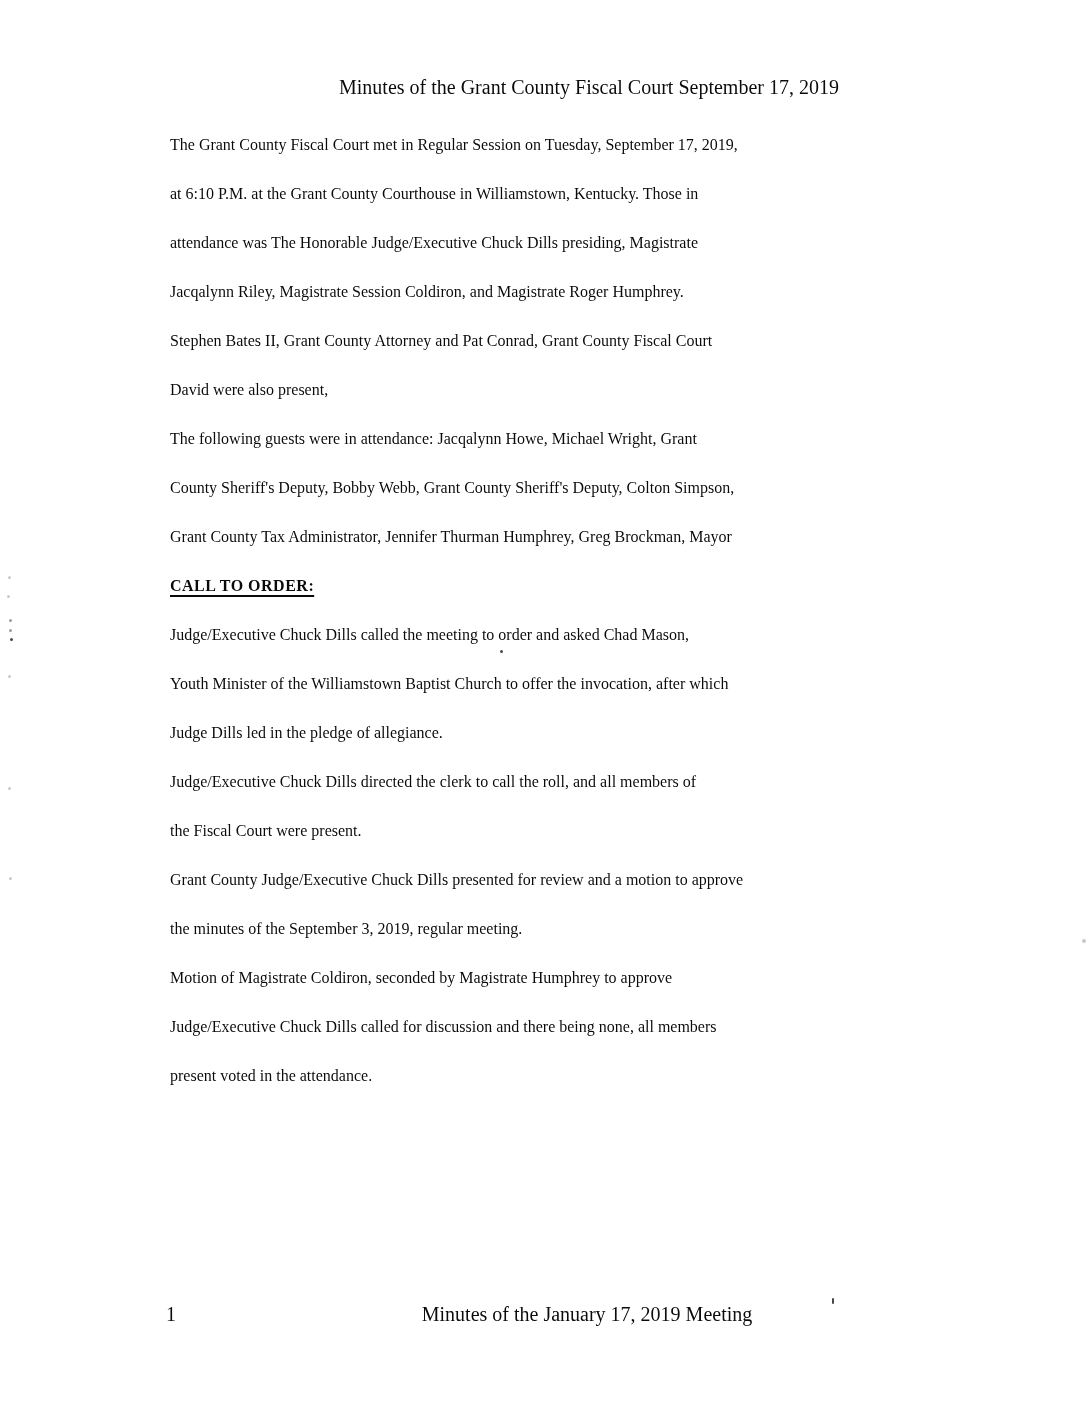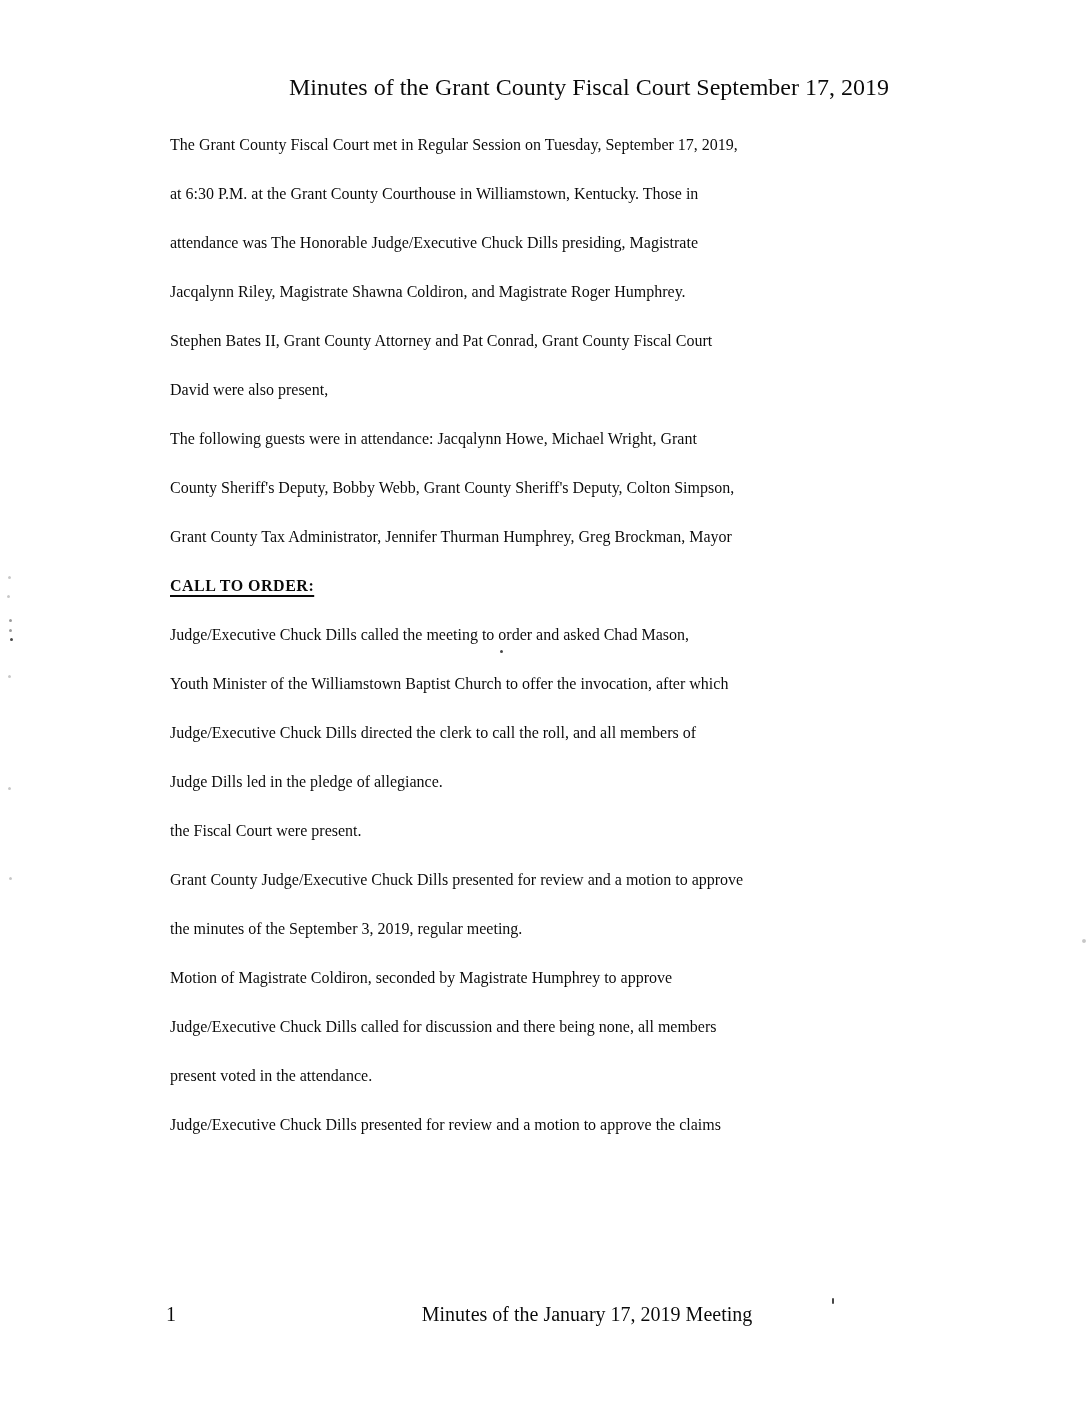--- a/index.html
+++ b/index.html
@@ -19,21 +19,21 @@
   }
   .content {
     position: absolute;
     left: 170px;
     top: 63px;
     width: 778px;
   }
   .doc-title {
     margin: 0 0 8px 0;
     line-height: 49px;
-    font-size: 24px;
+    font-size: 20px;
     text-align: center;
     transform: translateX(30px);
     white-space: nowrap;
   }
   .line {
     margin: 0;
     line-height: 49px;
     font-size: 16px;
     white-space: nowrap;
   }
@@ -73,42 +73,41 @@
 </style>
 </head>
 <body>
 
 <div class="page">
 
   <div class="content">
     <p class="doc-title">Minutes of the Grant County Fiscal Court September 17, 2019</p>
 
     <p class="line">The Grant County Fiscal Court met in Regular Session on Tuesday, September 17, 2019,</p>
-    <p class="line">at 6:30 P.M. at the Grant County Courthouse in Williamstown, Kentucky. Those in</p>
+    <p class="line">at 6:10 P.M. at the Grant County Courthouse in Williamstown, Kentucky. Those in</p>
     <p class="line">attendance was The Honorable Judge/Executive Chuck Dills presiding, Magistrate</p>
-    <p class="line">Jacqalynn Riley, Magistrate Shawna Coldiron, and Magistrate Roger Humphrey.</p>
+    <p class="line">Jacqalynn Riley, Magistrate Session Coldiron, and Magistrate Roger Humphrey.</p>
     <p class="line">Stephen Bates II, Grant County Attorney and Pat Conrad, Grant County Fiscal Court</p>
     <p class="line">David were also present,</p>
     <p class="line">The following guests were in attendance: Jacqalynn Howe, Michael Wright, Grant</p>
     <p class="line">County Sheriff's Deputy, Bobby Webb, Grant County Sheriff's Deputy, Colton Simpson,</p>
     <p class="line">Grant County Tax Administrator, Jennifer Thurman Humphrey, Greg Brockman, Mayor</p>
 
     <p class="line section-heading">CALL TO ORDER:</p>
 
     <p class="line">Judge/Executive Chuck Dills called the meeting to order and asked Chad Mason,</p>
     <p class="line">Youth Minister of the Williamstown Baptist Church to offer the invocation, after which</p>
+    <p class="line">Judge Dills led in the pledge of allegiance.</p>
     <p class="line">Judge/Executive Chuck Dills directed the clerk to call the roll, and all members of</p>
-    <p class="line">Judge Dills led in the pledge of allegiance.</p>
     <p class="line">the Fiscal Court were present.</p>
     <p class="line">Grant County Judge/Executive Chuck Dills presented for review and a motion to approve</p>
     <p class="line">the minutes of the September 3, 2019, regular meeting.</p>
     <p class="line">Motion of Magistrate Coldiron, seconded by Magistrate Humphrey to approve</p>
     <p class="line">Judge/Executive Chuck Dills called for discussion and there being none, all members</p>
     <p class="line">present voted in the attendance.</p>
-    <p class="line">Judge/Executive Chuck Dills presented for review and a motion to approve the claims</p>
   </div>
 
   <div class="footer">
     <span class="page-number">1</span>
     <div class="footer-text">Minutes of the January 17, 2019 Meeting</div>
   </div>
 
   <div class="speck faint" style="left:8px;  top:576px; width:3px; height:3px;"></div>
   <div class="speck faint" style="left:7px;  top:595px; width:3px; height:3px;"></div>
   <div class="speck" style="left:9px;  top:619px; width:3px; height:3px;"></div>

